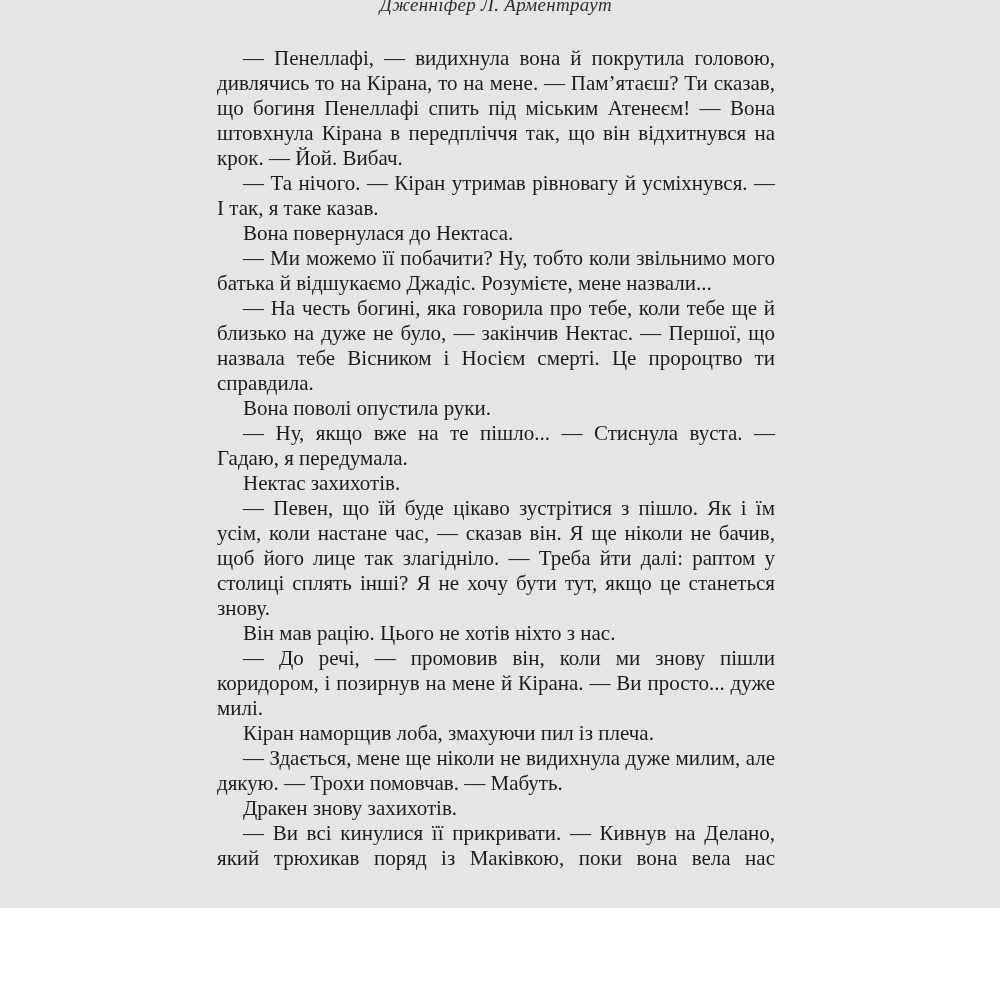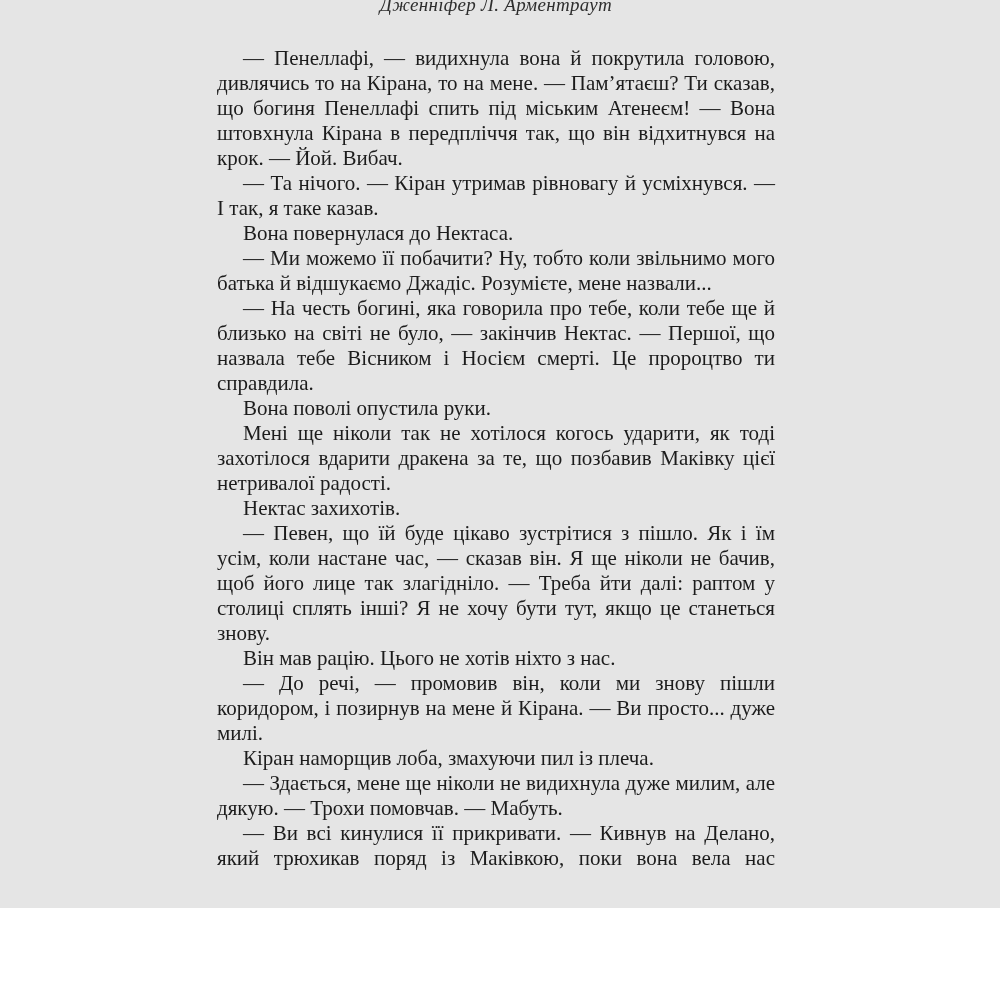--- a/index.html
+++ b/index.html
@@ -69,27 +69,28 @@
 
 <div class="page">
 
   <div class="running-header">Дженніфер Л. Арментраут</div>
 
   <div class="text-block">
     <p>— Пенеллафі, — видихнула вона й покрутила головою, дивлячись то на Кірана, то на мене. — Пам’ятаєш? Ти сказав, що богиня Пенеллафі спить під міським Атенеєм! — Вона штовхнула Кірана в передпліччя так, що він відхитнувся на крок. — Йой. Вибач.</p>
     <p>— Та нічого. — Кіран утримав рівновагу й усміхнувся. — І так, я таке казав.</p>
     <p>Вона повернулася до Нектаса.</p>
     <p>— Ми можемо її побачити? Ну, тобто коли звільнимо мого батька й відшукаємо Джадіс. Розумієте, мене назвали...</p>
-    <p>— На честь богині, яка говорила про тебе, коли тебе ще й близько на світі не було, — закінчив Нектас. — Першої, що назвала тебе Вісником і Носієм смерті. Це пророцтво ти справдила.</p>
+    <p>— На честь богині, яка говорила про тебе, коли тебе ще й близько на дуже не було, — закінчив Нектас. — Першої, що назвала тебе Вісником і Носієм смерті. Це пророцтво ти справдила.</p>
     <p>Вона поволі опустила руки.</p>
-    <p>Мені ще ніколи так не хотілося когось ударити, як тоді захотілося вдарити дракена за те, що позбавив Маківку цієї нетривалої радості.</p>
+    <p>— Ну, якщо вже на те пішло... — Стиснула вуста. — Гадаю, я передумала.</p>
     <p>Нектас захихотів.</p>
     <p>— Певен, що їй буде цікаво зустрітися з пішло. Як і їм усім, коли настане час, — сказав він. Я ще ніколи не бачив, щоб його лице так злагідніло. — Треба йти далі: раптом у столиці сплять інші? Я не хочу бути тут, якщо це станеться знову.</p>
     <p>Він мав рацію. Цього не хотів ніхто з нас.</p>
     <p>— До речі, — промовив він, коли ми знову пішли коридором, і позирнув на мене й Кірана. — Ви просто... дуже милі.</p>
     <p>Кіран наморщив лоба, змахуючи пил із плеча.</p>
     <p>— Здається, мене ще ніколи не видихнула дуже милим, але дякую. — Трохи помовчав. — Мабуть.</p>
+    <p>Дракен знову захихотів.</p>
     <p class="continues">— Ви всі кинулися її прикривати. — Кивнув на Делано, який трюхикав поряд із Маківкою, поки вона вела нас</p>
   </div>
 
   <div class="page-number">18</div>
 
 </div>
 
 </body></html>

